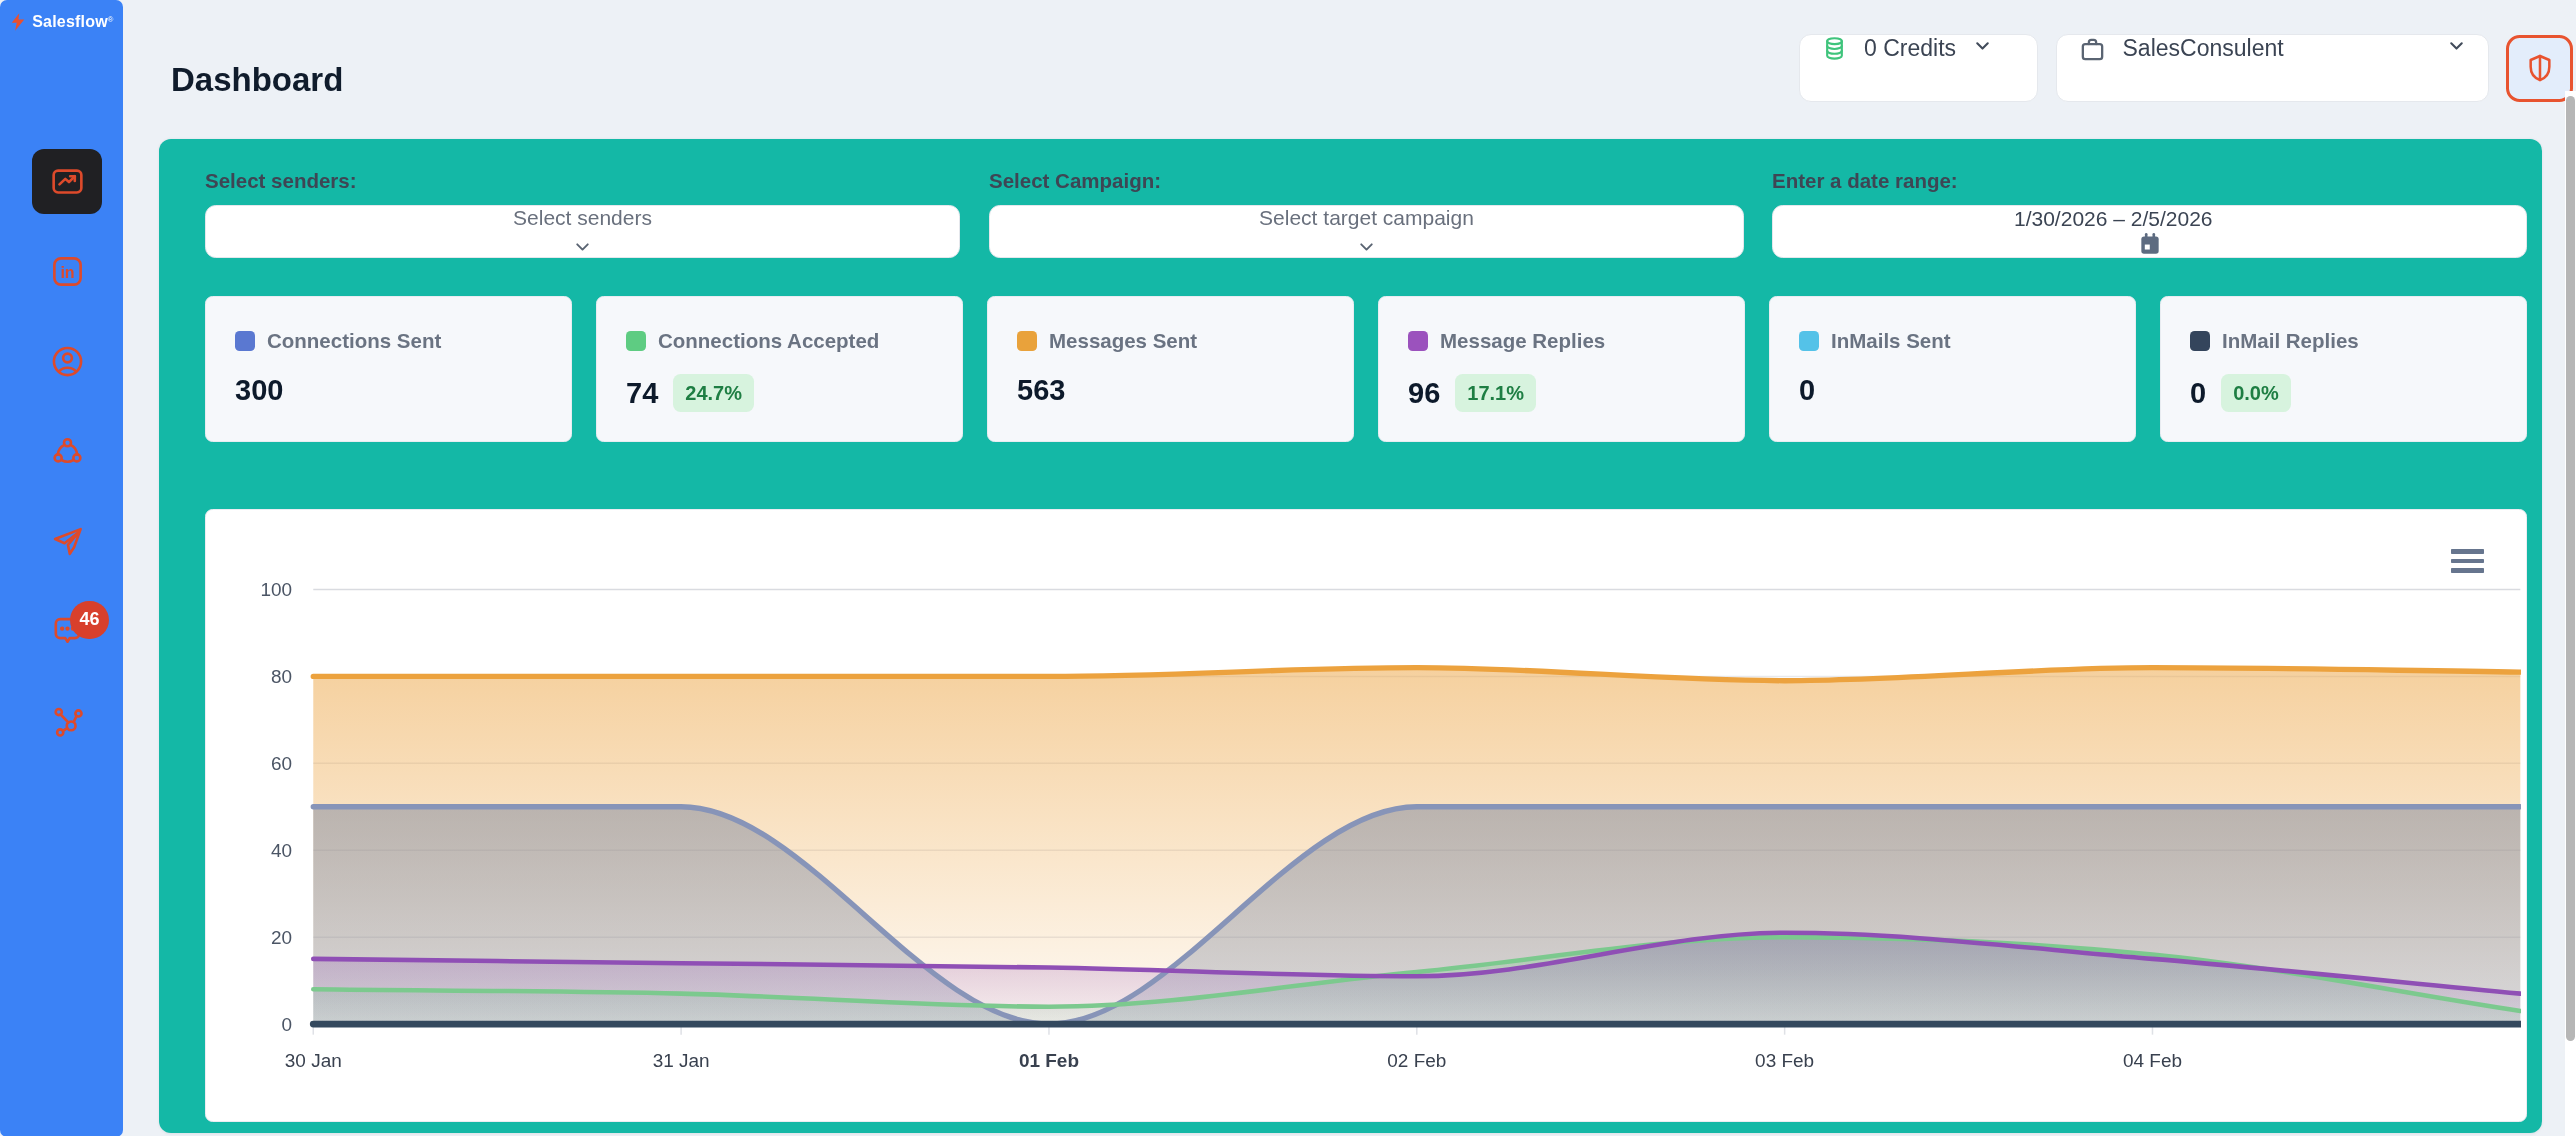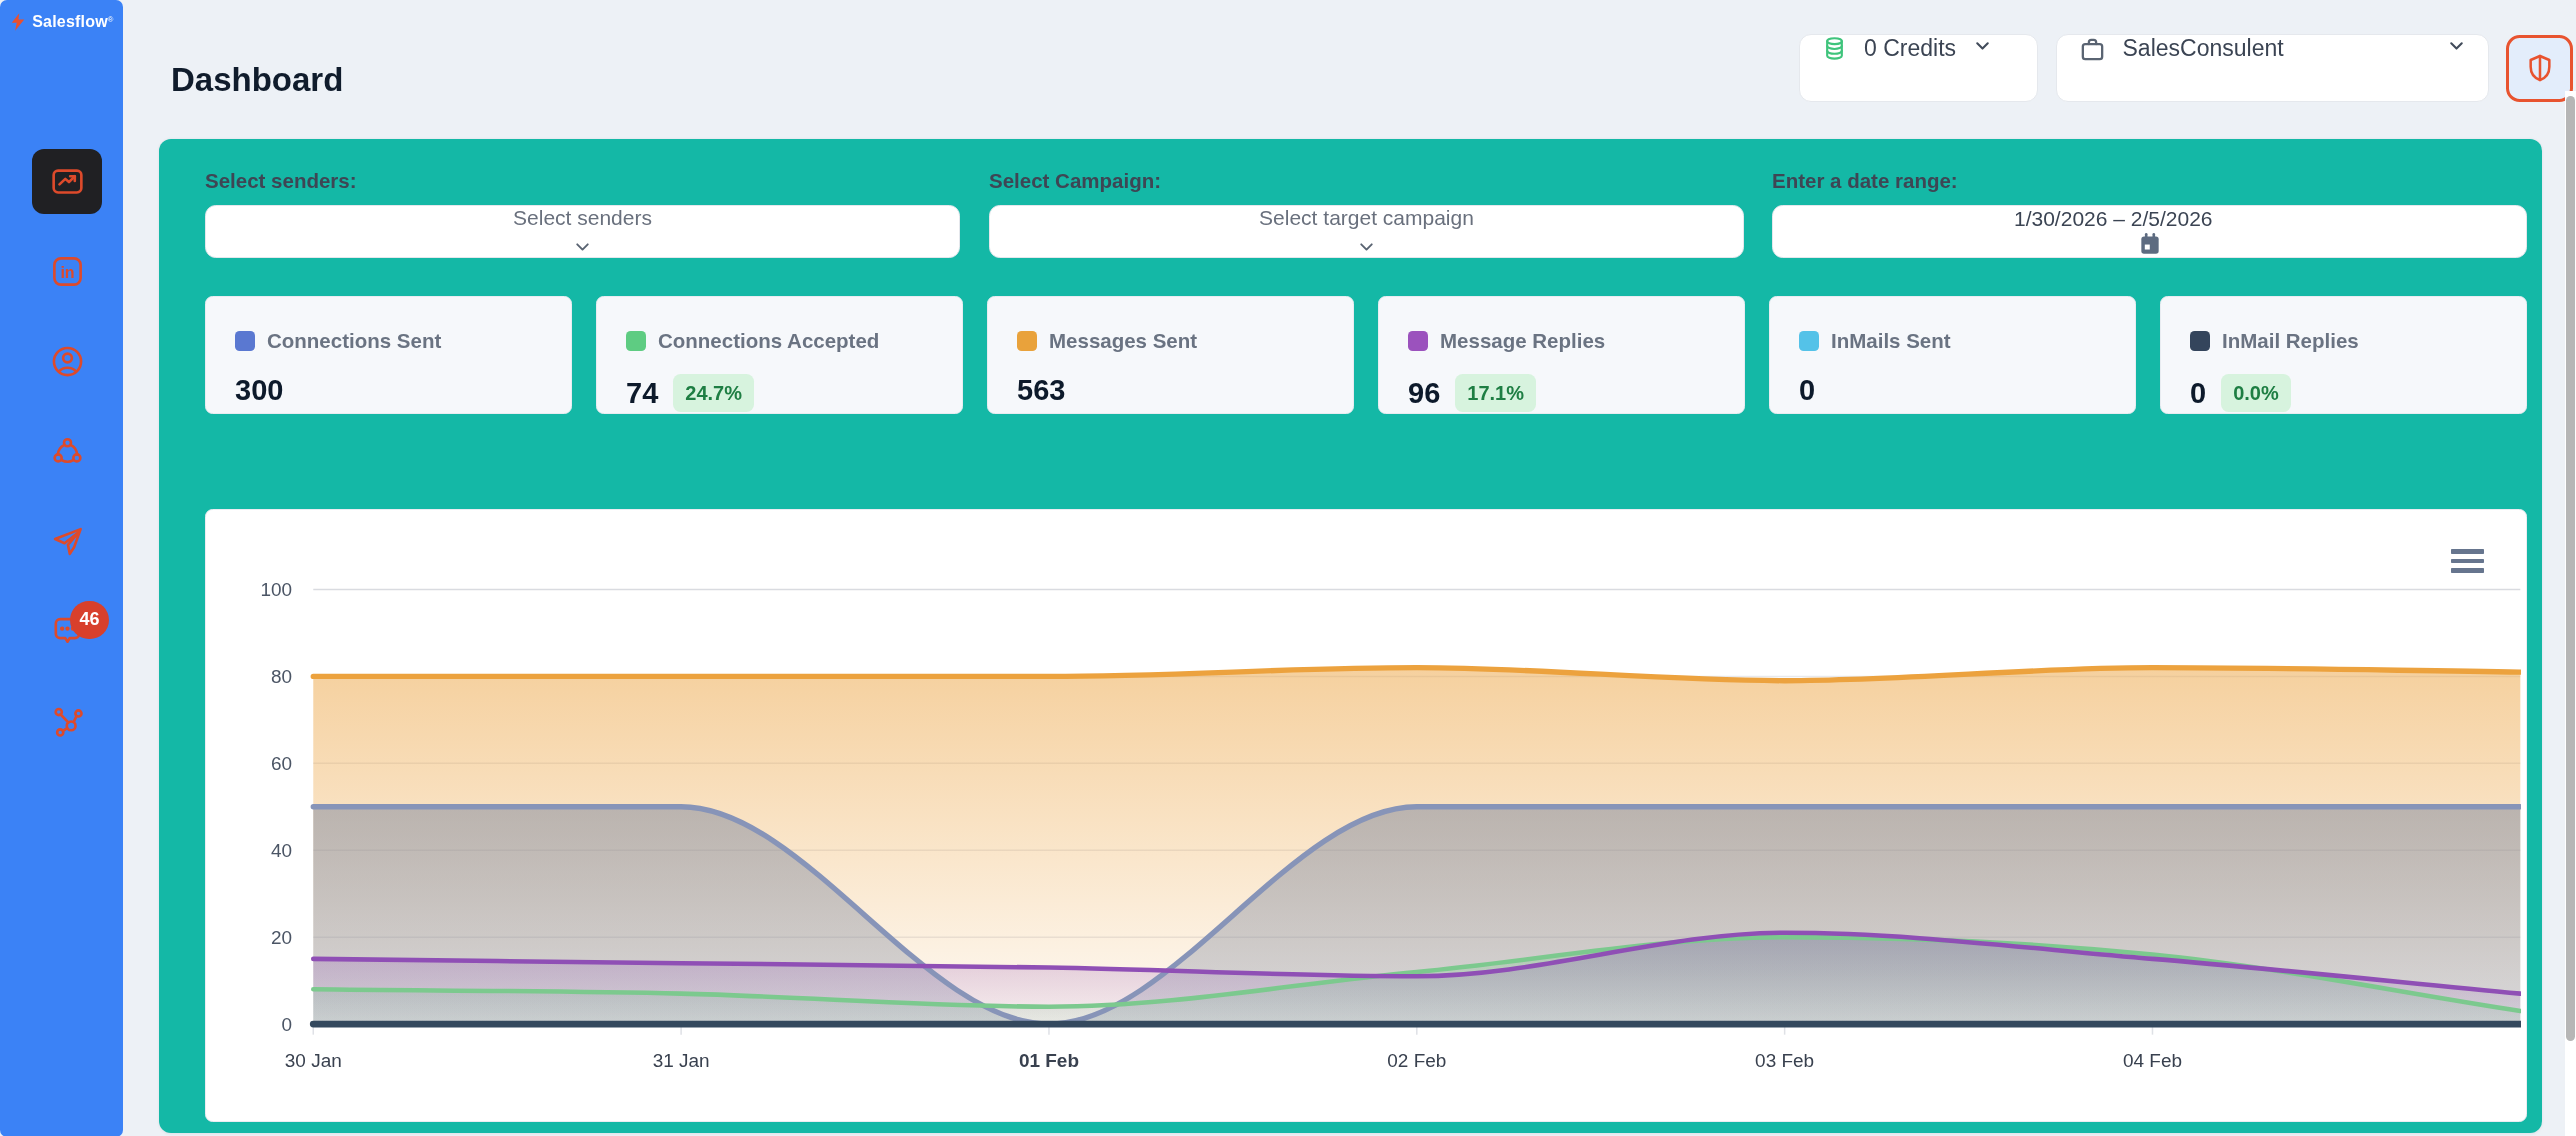--- a/index.html
+++ b/index.html
@@ -29,21 +29,21 @@
   
   .main-card { position:absolute; left:159px; top:139px; width:2383px; height:994px; background:#14b8a6; border-radius:12px; box-shadow:0 0.8px 3px rgba(16,24,40,.07); }
 
   .filter-col { position:absolute; top:30px; width:755px; }
   .filter-col .f-label { font-size:20.5px; font-weight:700; color:#3e4654; margin-bottom:12px; display:block; }
   .f-box { height:53px; border:1.5px solid #e4e7ec; border-radius:10.6px; background:#fff; display:flex; align-items:center; padding:0 20px; cursor:pointer;flex-direction:column; }
   .f-box .ph { flex:1; font-size:21px; color:#69707d; }
   .date-input { flex:1; border:none; outline:none; font-size:21px; color:#3b4453; font-family:"Liberation Sans",sans-serif; background:transparent; }
 
   .stats-row { position:absolute; left:46px; top:157px; display:flex; gap:24px; }
-  .stat-card { width:367px; height:118px; background:#f6f8fb; border:1.5px solid #e8ecf1; border-radius:7.6px; padding:32px 29px 0 29px; }
+  .stat-card { width:367px; height:146px; background:#f6f8fb; border:1.5px solid #e8ecf1; border-radius:7.6px; padding:32px 29px 0 29px; }
   .stat-top { display:flex; align-items:center; gap:12px; }
   .swatch { width:20px; height:20px; border-radius:4.6px; flex:none; }
   .stat-label { font-size:20.5px; font-weight:700; color:#6a7382; }
   .stat-bottom { margin-top:21px; display:flex; align-items:center; gap:15px; }
   .stat-value { font-size:29px; font-weight:800; color:#0d1a2b; }
   .stat-badge { background:#d7f3de; color:#1e7e43; font-size:20px; font-weight:700; border-radius:7.6px; padding:7.6px 12px; }
 
   .chart-card { position:absolute; left:46px; top:370px; width:2322px; height:613px; border:1.5px solid #ececf2; border-radius:7.6px; background:#fff; }
   .hamburger { position:absolute; left:2245px; top:39px; width:33px; height:24px; display:flex; flex-direction:column; justify-content:space-between; cursor:pointer; }
   .hamburger span { display:block; height:4.6px; background:#66758e; border-radius:0.8px; }

